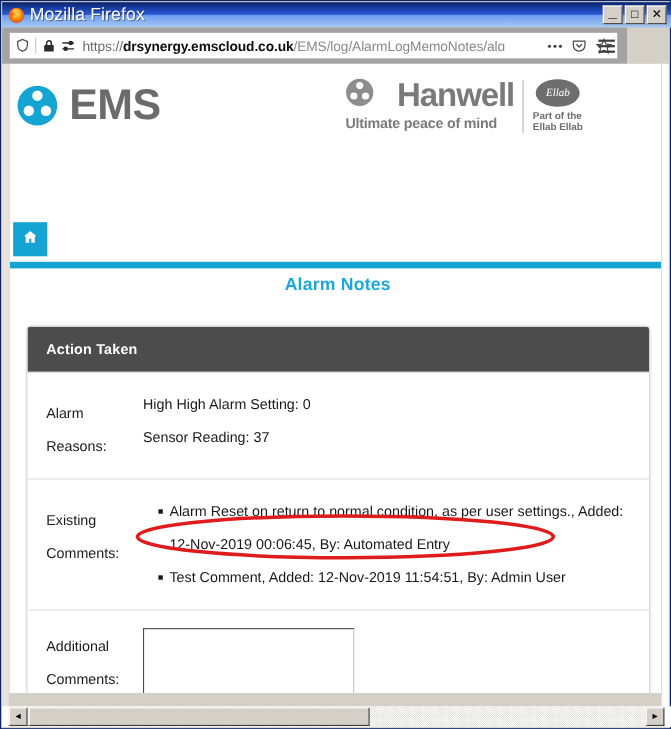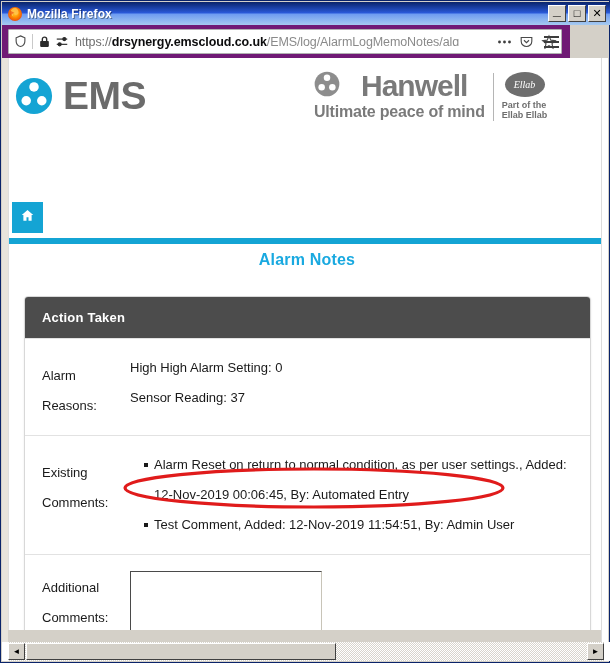--- a/index.html
+++ b/index.html
@@ -36,22 +36,22 @@
     box-sizing: border-box;
   }
   .ff-icon {
     width: 16px; height: 16px;
     margin: 0 4px 0 3px;
     position: relative;
     flex: 0 0 auto;
   }
   .title-text {
     color: #ffffff;
-    font-size: 12px;
-    font-weight: bold;
+    font-size: 16px;
+    font-weight: normal;
     letter-spacing: 0.1px;
     text-shadow: 1px 1px 0 rgba(0,0,0,0.4);
     white-space: nowrap;
   }
   .win-btns {
     margin-left: auto;
     display: flex;
     gap: 2px;
     padding-right: 2px;
   }
@@ -74,21 +74,21 @@
     text-align: center;
     font-family: "Liberation Sans", sans-serif;
   }
   .wb-min i { line-height: 9px; font-size: 14px; font-weight: bold; }
 
   
   .navbar {
     position: absolute;
     left: 1px; top: 24px;
     width: 568px; height: 33px;
-    background: #701a75;
+    background: #a3a3a3;
     box-sizing: border-box;
     display: flex;
     align-items: center;
   }
   .urlbar {
     position: absolute;
     left: 6px; top: 4px;
     width: 554px; height: 25px;
     background: #ffffff;
     border: 1px solid #b1b1b1;
@@ -179,24 +179,24 @@
   .hanwell-row { display: flex; align-items: center; gap: 20px; }
   .hanwell-word {
     font-size: 30px;
     font-weight: bold;
     color: #7a7a7a;
     letter-spacing: -1px;
     line-height: 1;
     margin-left: 1px;
   }
   .hanwell-tag {
-    font-size: 16px;
+    font-size: 13px;
     font-weight: bold;
     color: #7a7a7a;
-    text-align: center;
+    text-align: left;
     margin-top: 2px;
     letter-spacing: -0.2px;
   }
   .hanwell-divider {
     width: 1px;
     align-self: stretch;
     background: #b5b5b5;
     margin: 2px 8px 0 8px;
   }
   .ellab {

